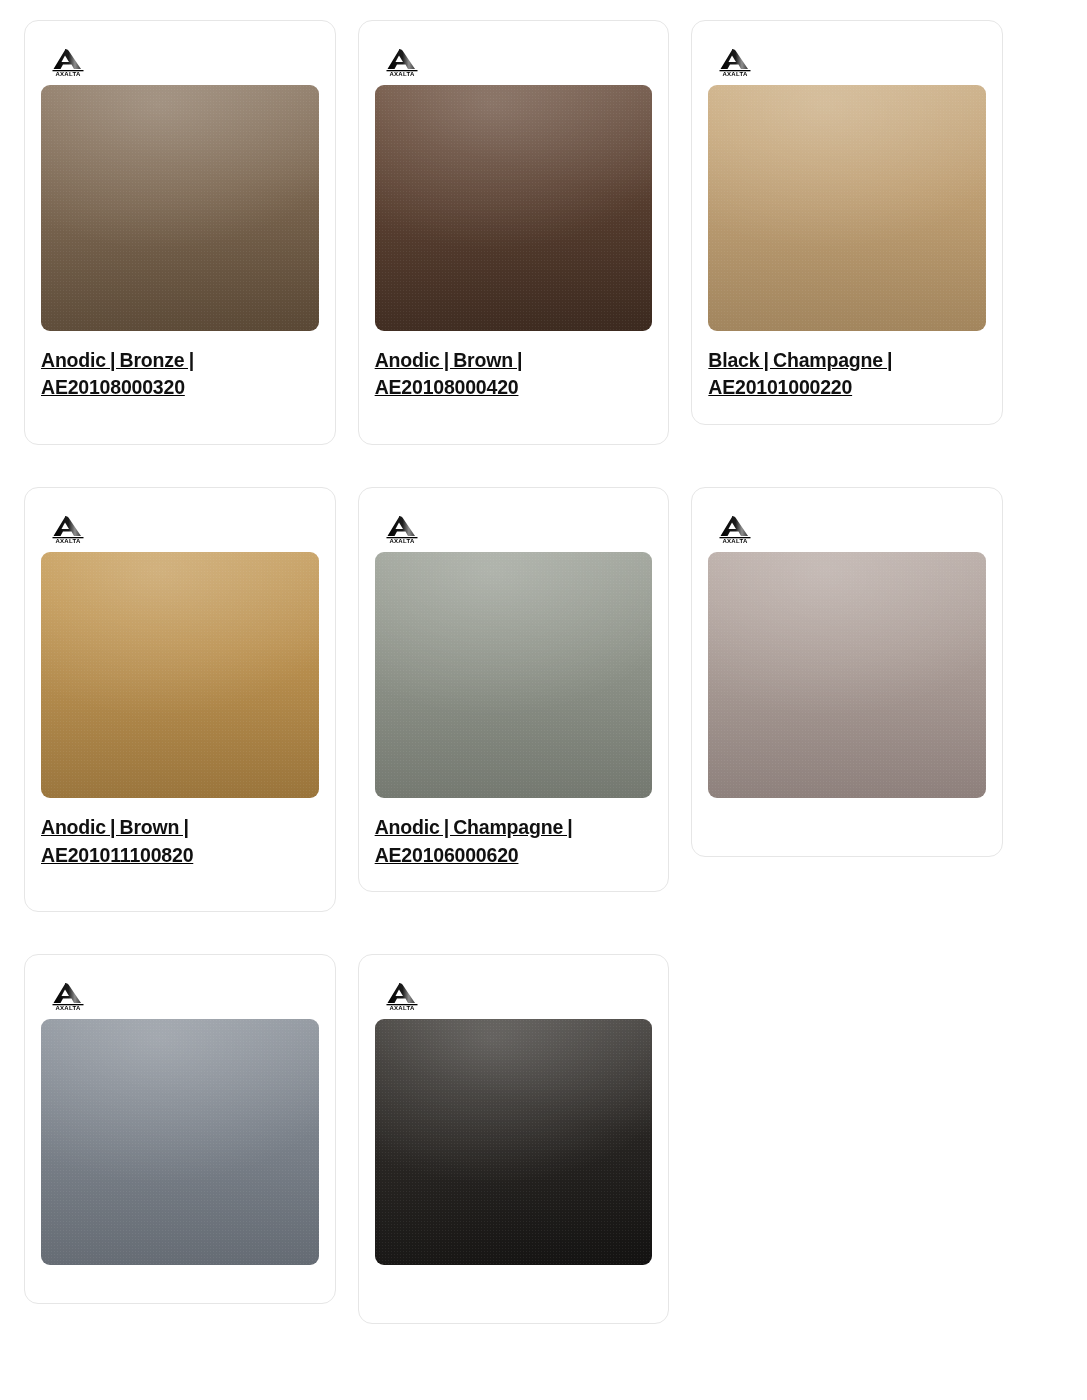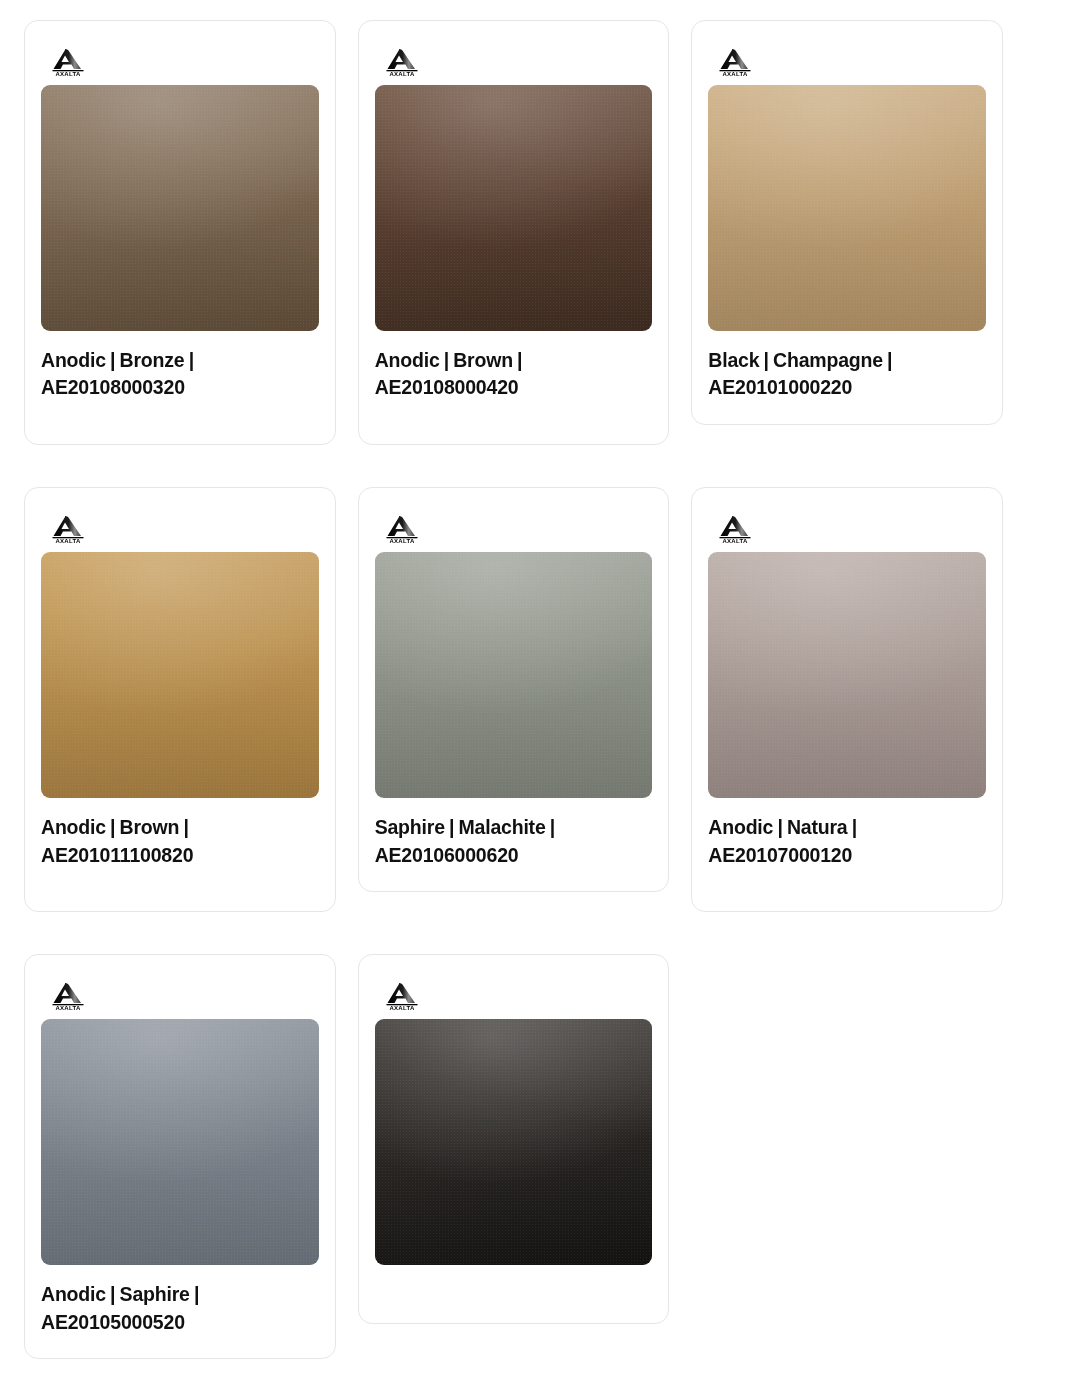--- a/index.html
+++ b/index.html
@@ -17,20 +17,21 @@
 
   .grid {
     box-sizing: border-box;
     width: 1027px;
     padding: 20px 24px 0 24px;
     display: grid;
     grid-template-columns: repeat(3, 1fr);
     column-gap: 22px;
     row-gap: 42px;
     align-items: start;
+    text-decoration: underline;
   }
 
   .card {
     box-sizing: border-box;
     background: #ffffff;
     border: 1px solid #e6e6e6;
     border-radius: 14px;
     padding: 26px 16px 22px 16px;
     display: flex;
     flex-direction: column;
@@ -207,21 +208,21 @@
   </defs>
   <path d="M30 4 C34 4 37 6 39 10 L62 44 L48 44 L43 35 L26 35 L21 44 L7 44 L30 6 Z" fill="url(#axg)"></path>
   <path d="M30 17 L38 30 L23 30 Z" fill="#ffffff"></path>
   <rect x="5" y="46" width="62" height="2.6" fill="#000000"></rect>
   <text x="36" y="58" text-anchor="middle" font-family="Liberation Sans, sans-serif" font-size="12" font-weight="700" letter-spacing="0.6" fill="#000000">AXALTA</text>
 </svg>
       </div>
       <div class="swatch-wrap">
         <div class="swatch" style="background: linear-gradient(168deg, rgb(155, 160, 150) 0%, rgb(143, 148, 138) 46%, rgb(123, 128, 119) 100%);"></div>
       </div>
-      <p class="label">Saphire | Malachite | AE20106000620</p>
+      <p class="label">Anodic | Champagne | AE20106000620</p>
     </div>
     <div class="card is-tall">
       <div class="logo">
 <svg viewBox="0 0 88 60" xmlns="http://www.w3.org/2000/svg" aria-hidden="true">
   <defs>
     <linearGradient id="axg" x1="0" y1="0" x2="1" y2="0">
       <stop offset="0%" stop-color="#000000"></stop>
       <stop offset="55%" stop-color="#1d1d1d"></stop>
       <stop offset="78%" stop-color="#8e8e8e"></stop>
       <stop offset="100%" stop-color="#3a3a3a"></stop>
@@ -229,21 +230,20 @@
   </defs>
   <path d="M30 4 C34 4 37 6 39 10 L62 44 L48 44 L43 35 L26 35 L21 44 L7 44 L30 6 Z" fill="url(#axg)"></path>
   <path d="M30 17 L38 30 L23 30 Z" fill="#ffffff"></path>
   <rect x="5" y="46" width="62" height="2.6" fill="#000000"></rect>
   <text x="36" y="58" text-anchor="middle" font-family="Liberation Sans, sans-serif" font-size="12" font-weight="700" letter-spacing="0.6" fill="#000000">AXALTA</text>
 </svg>
       </div>
       <div class="swatch-wrap">
         <div class="swatch" style="background: linear-gradient(168deg, rgb(183, 169, 163) 0%, rgb(171, 157, 151) 46%, rgb(151, 136, 132) 100%);"></div>
       </div>
-      <p class="label">Anodic | Natura | AE20107000120</p>
     </div>
     <div class="card">
       <div class="logo">
 <svg viewBox="0 0 88 60" xmlns="http://www.w3.org/2000/svg" aria-hidden="true">
   <defs>
     <linearGradient id="axg" x1="0" y1="0" x2="1" y2="0">
       <stop offset="0%" stop-color="#000000"></stop>
       <stop offset="55%" stop-color="#1d1d1d"></stop>
       <stop offset="78%" stop-color="#8e8e8e"></stop>
       <stop offset="100%" stop-color="#3a3a3a"></stop>
@@ -251,21 +251,20 @@
   </defs>
   <path d="M30 4 C34 4 37 6 39 10 L62 44 L48 44 L43 35 L26 35 L21 44 L7 44 L30 6 Z" fill="url(#axg)"></path>
   <path d="M30 17 L38 30 L23 30 Z" fill="#ffffff"></path>
   <rect x="5" y="46" width="62" height="2.6" fill="#000000"></rect>
   <text x="36" y="58" text-anchor="middle" font-family="Liberation Sans, sans-serif" font-size="12" font-weight="700" letter-spacing="0.6" fill="#000000">AXALTA</text>
 </svg>
       </div>
       <div class="swatch-wrap">
         <div class="swatch" style="background: linear-gradient(168deg, rgb(139, 146, 155) 0%, rgb(125, 132, 141) 46%, rgb(107, 114, 123) 100%);"></div>
       </div>
-      <p class="label">Anodic | Saphire | AE20105000520</p>
     </div>
     <div class="card is-tall">
       <div class="logo">
 <svg viewBox="0 0 88 60" xmlns="http://www.w3.org/2000/svg" aria-hidden="true">
   <defs>
     <linearGradient id="axg" x1="0" y1="0" x2="1" y2="0">
       <stop offset="0%" stop-color="#000000"></stop>
       <stop offset="55%" stop-color="#1d1d1d"></stop>
       <stop offset="78%" stop-color="#8e8e8e"></stop>
       <stop offset="100%" stop-color="#3a3a3a"></stop>

